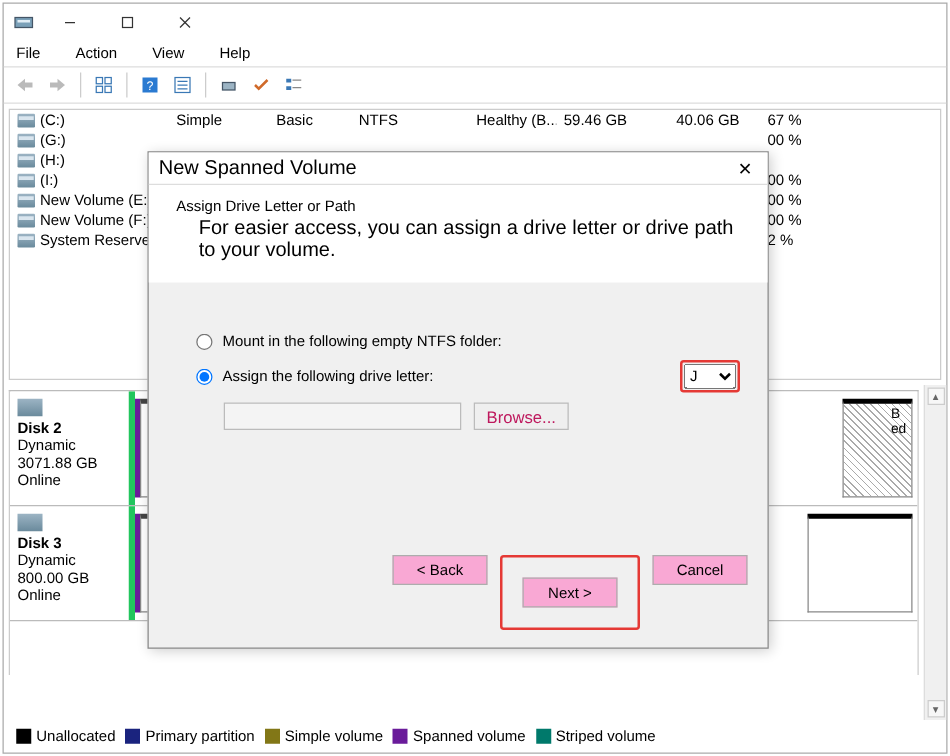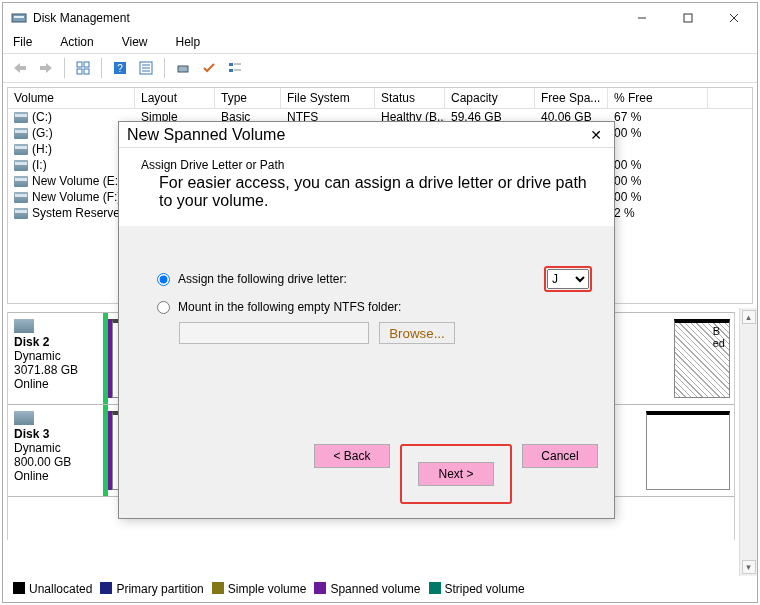--- a/index.html
+++ b/index.html
@@ -50,54 +50,53 @@
 .disk-info b { font-size: 12px; }
 .disk-graph { flex: 1; position: relative; display: flex; padding: 6px 4px 6px 0; gap: 0; }
 .part { border: 1px solid #888; border-top: 4px solid #000; background: #fff; position: relative; font-size: 11px; padding: 4px; }
 .part.hatch { background: repeating-linear-gradient(45deg,#fff,#fff 3px,#aaa 3px,#aaa 4px); }
 .disk-scroll { width: 18px; background: #f0f0f0; border-left: 1px solid #ddd; display:flex; flex-direction:column; justify-content:space-between; align-items:center; padding:2px 0;}
 .disk-scroll .sbtn{width:14px;height:14px;border:1px solid #ccc;background:#f7f7f7;display:flex;align-items:center;justify-content:center;font-size:9px;color:#666;}
 
 
 .legend { padding: 6px 10px; font-size: 12px; display: flex; gap: 8px; }
 .legend .sw { width: 12px; height: 12px; display: inline-block; margin-right: 4px; vertical-align: middle; }
-.legend span { display: inline-flex; }
+.legend span { display: inline-flex; align-items: center; }
 
 
 .dialog { position: absolute; left: 118px; top: 121px; width: 497px; height: 398px; background: #f0f0f0; border: 1px solid #888; box-shadow: 2px 2px 10px rgba(0,0,0,.2); display: flex; flex-direction: column; }
 .dialog .dtitle { background: #fff; display: flex; align-items: center; padding: 4px 8px; height: 26px; border-bottom: 1px solid #ddd; }
 .dialog .dtitle span { flex: 1; font-size: 16px; }
 .dialog .dclose { width: 20px; text-align: center; font-size: 14px; cursor: default; }
 .dialog .dhdr { background: #fff; padding: 10px 22px 16px; }
 .dialog .dhdr h4 { font-size: 12px; font-weight: 400; }
 .dialog .dhdr p { font-size: 16px; margin-left: 18px; margin-top: 2px; }
 .dialog .dbody { flex: 1; padding: 40px 22px 10px 38px; font-size: 12px; }
 .dialog .opt { display: flex; align-items: center; margin-bottom: 8px; }
 .dialog .opt input[type=radio] { margin-right: 8px; }
 .dialog .letterbox { border: 2px solid #e53935; border-radius: 3px; padding: 1px; margin-left: 52px; }
 .dialog select { width: 42px; height: 20px; font-size: 12px; }
 .dialog .mount-row { margin-left: 22px; display: flex; gap: 10px; margin-top: 4px; margin-bottom: 14px; }
 .dialog .mount-row input[type=text] { width: 190px; height: 22px; background: #f4f4f4; border: 1px solid #bbb; }
-.dialog .mount-row button { width: 76px; height: 22px; color: #a16207; border: 1px solid #bbb; background: #efefef; }
+.dialog .mount-row button { width: 76px; height: 22px; color: #be185d; border: 1px solid #bbb; background: #efefef; }
 .dialog .dbtns { padding: 10px 16px 14px; display: flex; justify-content: flex-end; gap: 10px; }
 .dialog .dbtns button { width: 76px; height: 24px; border: 1px solid #adadad; background: #f9a8d4; font-size: 12px; }
 .dialog .nextwrap { border: 2px solid #e53935; border-radius: 3px; padding: 16px; }
 
 </style>
 </head>
 <body>
 
 <div class="window">
 
   <div class="titlebar">
     <svg class="app-icon" viewBox="0 0 16 16">
         <rect x="1" y="4" width="14" height="8" fill="#7aa0b8" stroke="#456"></rect>
         <rect x="3" y="6" width="10" height="2" fill="#e1edf5"></rect>
       </svg>
-    <span class="title">Disk Management</span>
     <div class="winbtn">
         <svg viewBox="0 0 10 10">
           <line x1="1" y1="5" x2="9" y2="5" stroke="#333"></line>
         </svg>
       </div>
     <div class="winbtn">
         <svg viewBox="0 0 10 10">
           <rect x="1" y="1" width="8" height="8" fill="none" stroke="#333"></rect>
         </svg>
       </div>
@@ -166,30 +165,20 @@
         <svg width="14" height="14" viewBox="0 0 14 14">
           <rect x="1" y="2" width="4" height="3" fill="#3a78b5"></rect>
           <rect x="1" y="8" width="4" height="3" fill="#3a78b5"></rect>
           <line x1="6" y1="3" x2="13" y2="3" stroke="#888"></line>
           <line x1="6" y1="9" x2="13" y2="9" stroke="#888"></line>
         </svg>
       </div>
   </div>
 
   <div class="vol-table">
-    <div class="vol-head">
-      <div class="c-vol">Volume</div>
-      <div class="c-lay">Layout</div>
-      <div class="c-typ">Type</div>
-      <div class="c-fs">File System</div>
-      <div class="c-sta">Status</div>
-      <div class="c-cap">Capacity</div>
-      <div class="c-fre">Free Spa...</div>
-      <div class="c-pct">% Free</div>
-    </div>
     <div id="vol-rows">
         <div class="vol-row">
           <div class="c-vol">
             <span class="drv-icon"></span>
             <span>(C:)</span>
           </div>
   <div class="c-lay">Simple</div>
   <div class="c-typ">Basic</div>
   <div class="c-fs">NTFS</div>
   <div class="c-sta">Healthy (B...</div>
@@ -350,32 +339,32 @@
   <div class="dtitle">
     <span>New Spanned Volume</span>
     <div class="dclose">✕</div>
   </div>
   <div class="dhdr">
     <h4>Assign Drive Letter or Path</h4>
     <p>For easier access, you can assign a drive letter or drive path to your volume.</p>
   </div>
   <div class="dbody">
     <div class="opt">
+      <input type="radio" style="">
+      <span>Mount in the following empty NTFS folder:</span>
+    </div>
+    <div class="opt">
       <input type="radio" checked="" style="">
       <span style="flex:1">Assign the following drive letter:</span>
       <span class="letterbox">
         <select>
           <option>J</option>
         </select>
       </span>
     </div>
-    <div class="opt">
-      <input type="radio" style="">
-      <span>Mount in the following empty NTFS folder:</span>
-    </div>
     <div class="mount-row">
       <input type="text" disabled="" style="">
       <button disabled="">Browse...</button>
     </div>
   </div>
   <div class="dbtns">
     <button>&lt; Back</button>
     <span class="nextwrap">
       <button>Next &gt;</button>
     </span>

